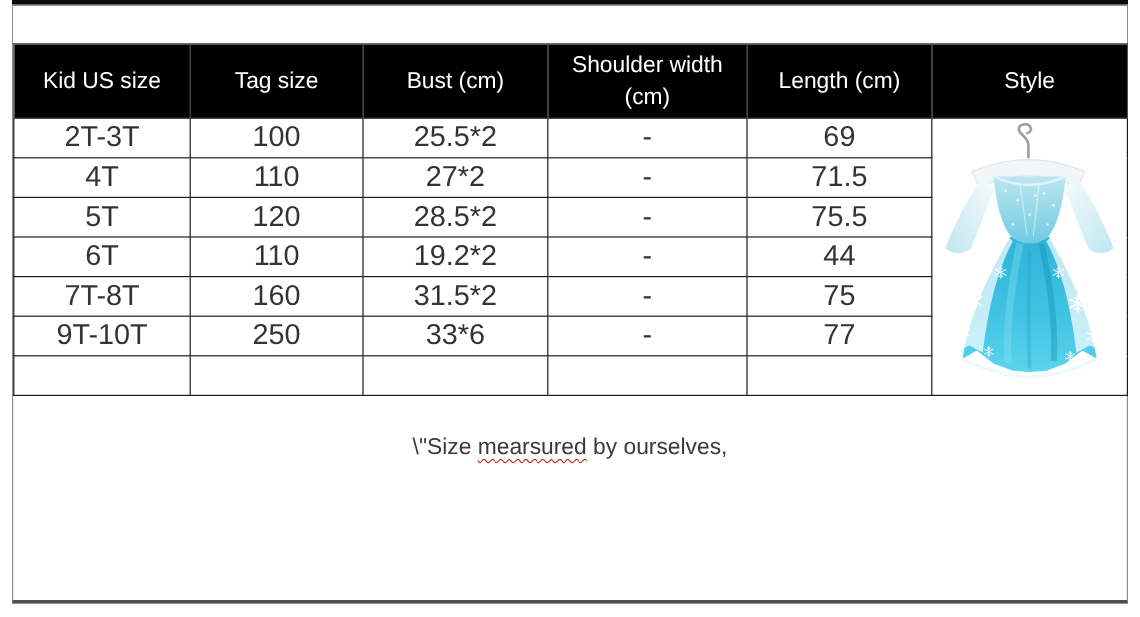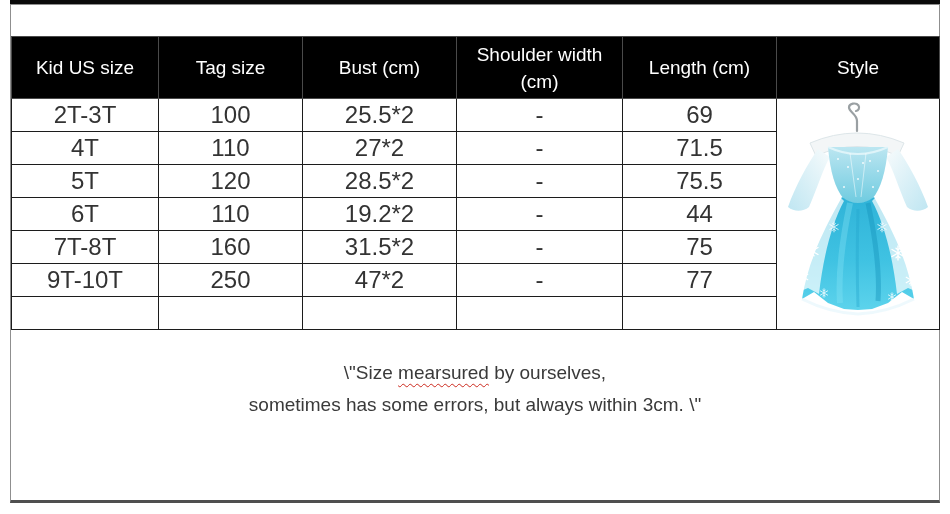--- a/index.html
+++ b/index.html
@@ -181,32 +181,31 @@
       <tr>
         <td>7T-8T</td>
         <td>160</td>
         <td>31.5*2</td>
         <td>-</td>
         <td>75</td>
       </tr>
       <tr>
         <td>9T-10T</td>
         <td>250</td>
-        <td>47*2</td>
+        <td>33*6</td>
         <td>-</td>
         <td>77</td>
       </tr>
       <tr>
         <td></td>
         <td></td>
         <td></td>
         <td></td>
         <td></td>
       </tr>
     </tbody>
   </table>
 
   <div class="note-area">
     <div><span>\"Size </span><span class="misspelled">mearsured</span><span> by ourselves,</span></div>
-    <div>sometimes has some errors, but always within 3cm. \"</div>
   </div>
 
 </div>
 
 </body></html>

